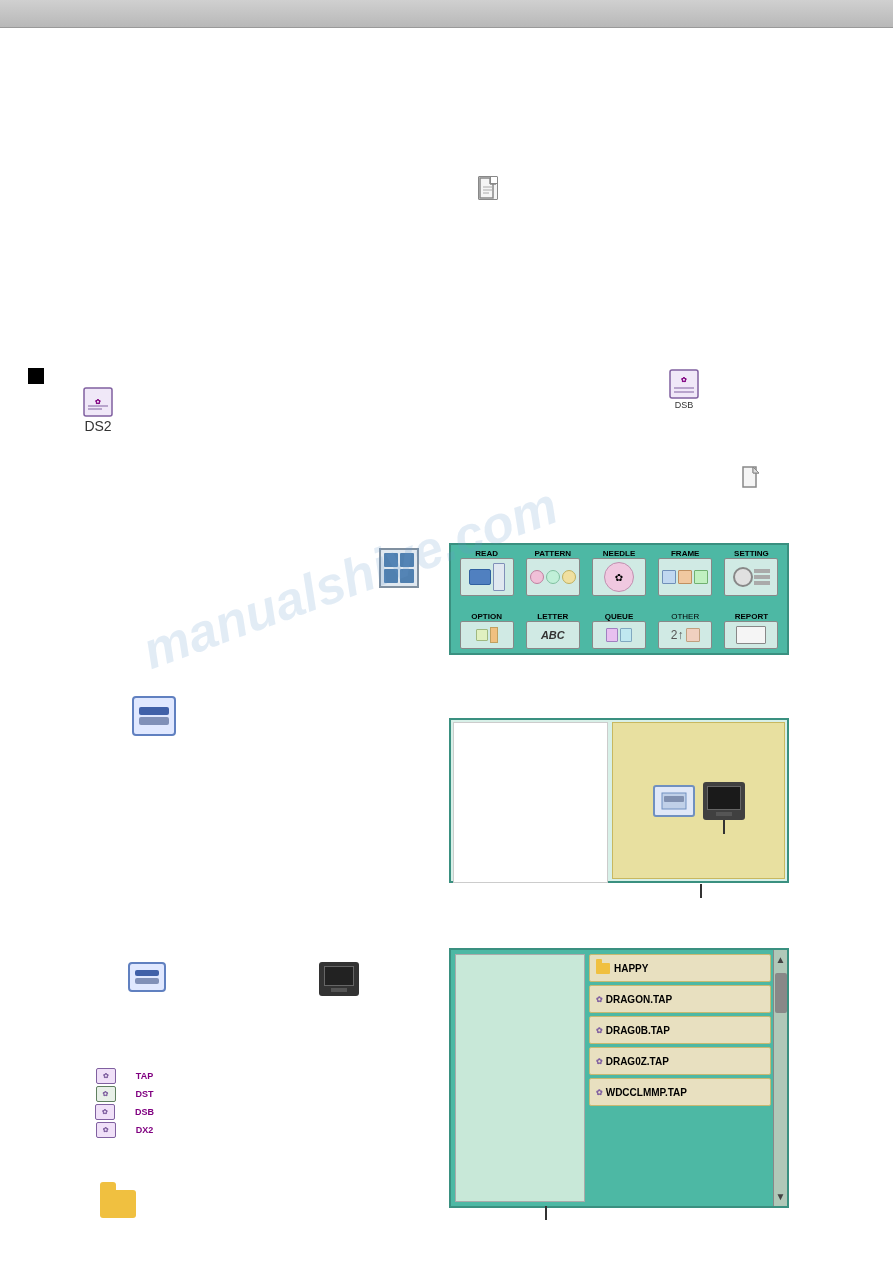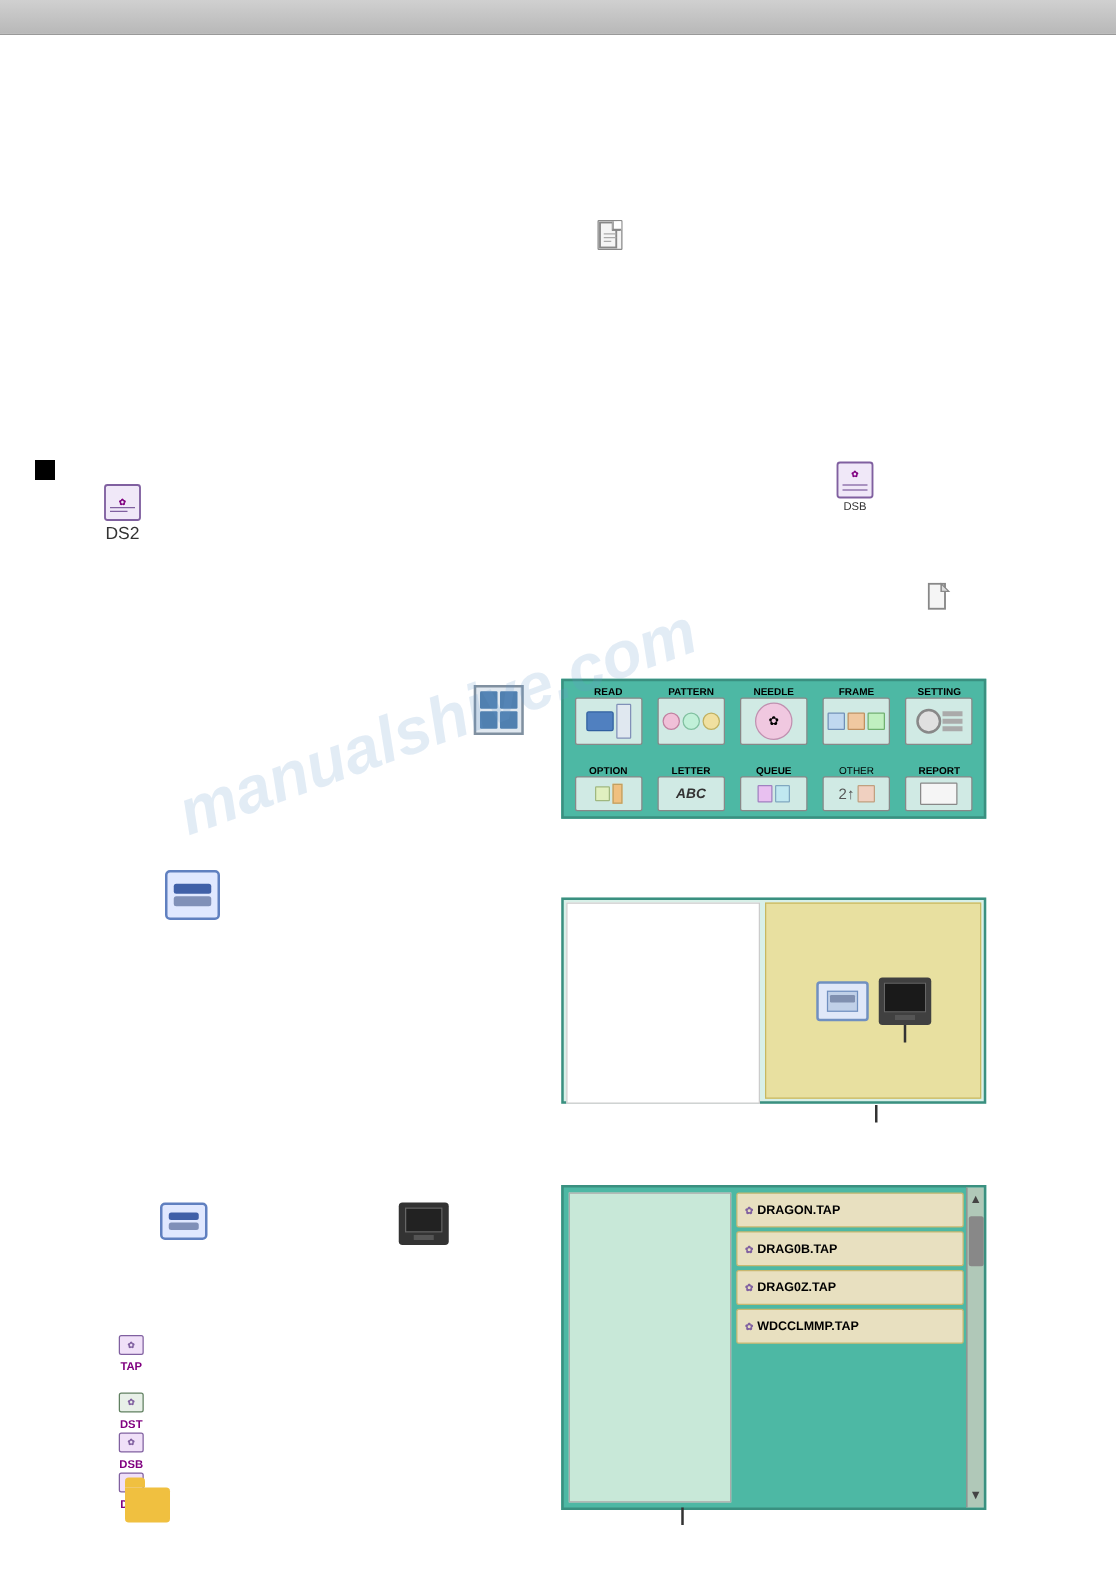--- a/index.html
+++ b/index.html
@@ -320,25 +320,24 @@
       width: 16px;
       height: 8px;
       background: #f0c040;
       border-radius: 3px 3px 0 0;
     }
 
     
     .tap-item {
       display: flex;
       align-items: center;
-      gap: 4px;
+      gap: 20px;
       font-size: 9px;
       color: #800080;
       font-weight: bold;
-      flex-direction: column;
     }
 
     .tap-icon {
       width: 20px;
       height: 16px;
       background: #f0e0f8;
       border: 1px solid #8060a0;
       border-radius: 2px;
       display: flex;
       align-items: center;
@@ -570,20 +569,24 @@
   </div>
 
 
   <div class="file-list-panel">
     <div class="file-list-inner">
 
       <div class="file-list-left"></div>
 
       <div class="file-list-right">
 
+        <div class="file-item">
+          <div class="folder-item-icon"></div>
+          <span>HAPPY</span>
+        </div>
 
         <div class="file-item">
           <span style="font-size:8px; margin-right:3px; color:#8060a0;">✿</span>
           <span>DRAGON.TAP</span>
         </div>
 
         <div class="file-item">
           <span style="font-size:8px; margin-right:3px; color:#8060a0;">✿</span>
           <span>DRAG0B.TAP</span>
         </div>
@@ -621,21 +624,21 @@
       <div class="monitor-screen" style="width:30px; height:20px;"></div>
       <div class="monitor-base"></div>
     </div>
   </div>
 
   <div class="icon-tap-stack">
     <div class="tap-item">
       <div class="tap-icon">✿</div>
       <span>TAP</span>
     </div>
-    <div class="tap-item" style="margin-top:16px;text-align:center;">
+    <div class="tap-item" style="margin-top:2px;text-align:center;">
       <div class="tap-icon" style="background:#e8f0e8; border-color:#608060;">✿</div>
       <span>DST</span>
     </div>
     <div class="tap-item" style="margin-top:2px;">
       <div class="tap-icon">✿</div>
       <span>DSB</span>
     </div>
     <div class="tap-item" style="margin-top:2px;">
       <div class="tap-icon">✿</div>
       <span>DX2</span>

